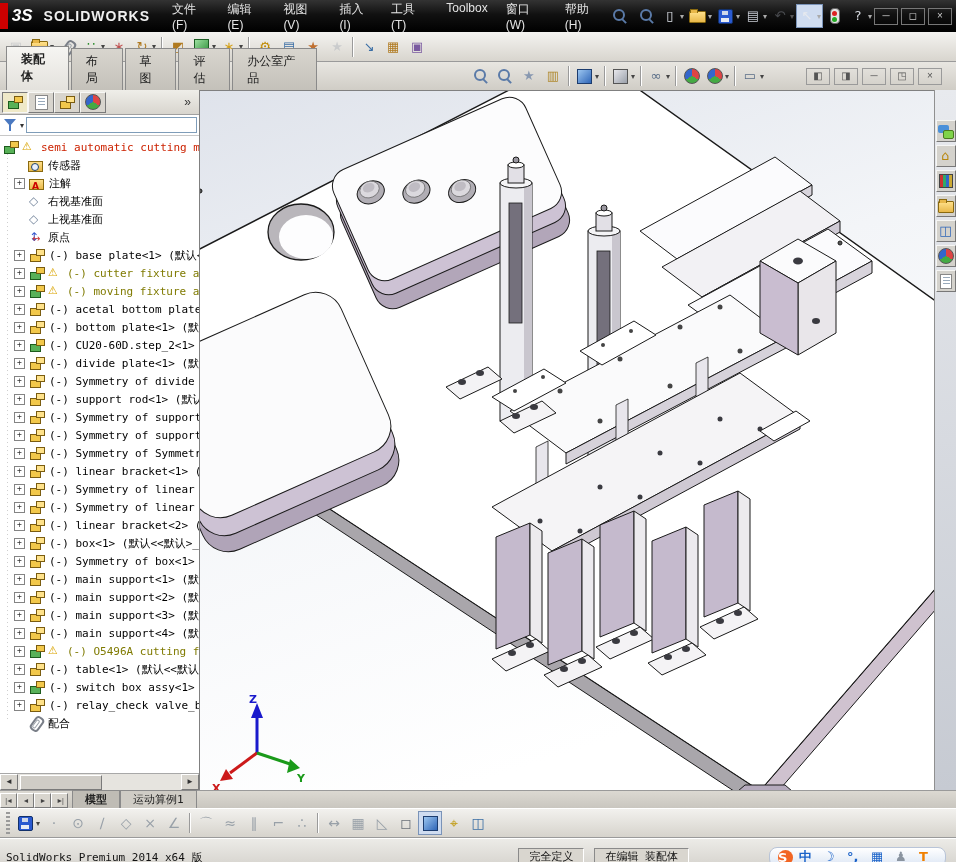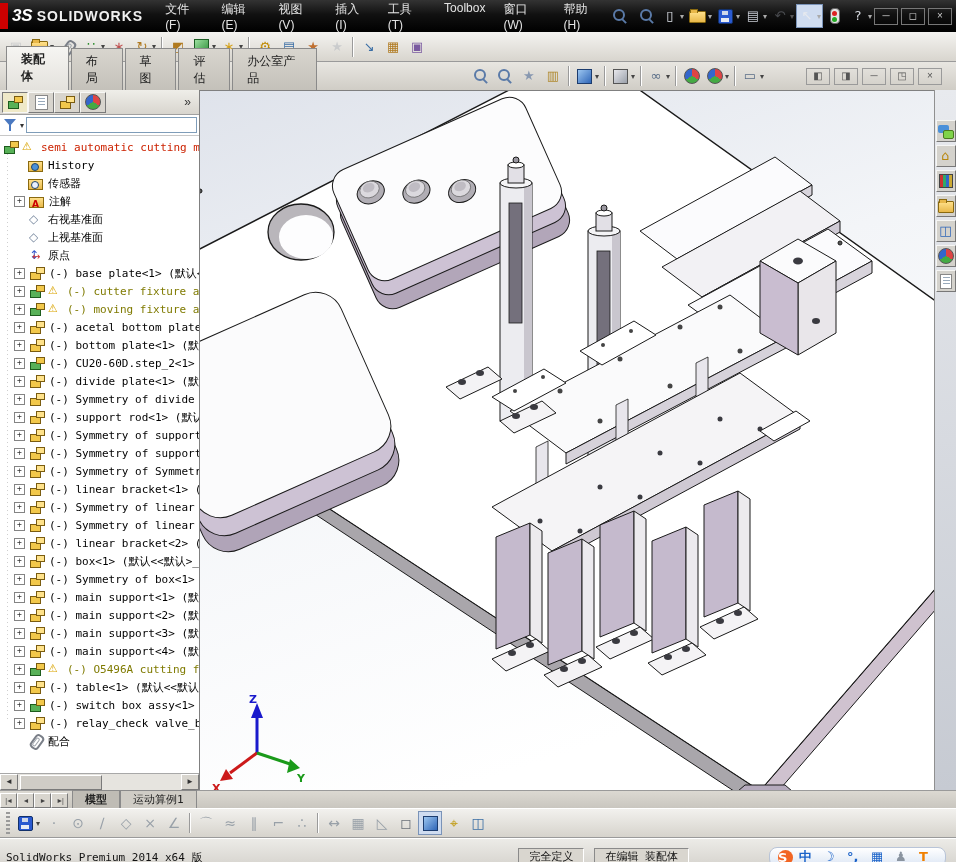--- a/index.html
+++ b/index.html
@@ -4,21 +4,21 @@
 <style>
   html,body{margin:0;padding:0;}
   body{width:956px;height:862px;overflow:hidden;font-family:"Liberation Sans",sans-serif;background:#d4d0c8;position:relative;}
   #app{width:956px;height:862px;position:relative;background:#d4d0c8;}
 
   
   #titlebar{position:absolute;left:0;top:0;width:956px;height:32px;background:linear-gradient(#333 0%,#111 45%,#000 100%);display:flex;align-items:center;color:#ddd;}
   .redbar{width:8px;height:26px;background:#c00;margin-right:4px;}
   .logo{display:flex;align-items:baseline;gap:4px;margin-right:14px;white-space:nowrap;}
   .logo .l3s{font-style:italic;font-weight:bold;font-size:17px;color:#fff;}
-  .logo .lsw{font-weight:bold;font-size:14px;letter-spacing:1px;color:#f0f0f0;}
+  .logo .lsw{font-weight:bold;font-size:14px;letter-spacing:1px;color:#f0f0f0;margin-left:7px;}
   .menus{display:flex;gap:2px;}
   .menu-item{padding:3px 8px;font-size:12px;color:#e4e4e4;cursor:default;}
   #titlebar .qat{display:flex;align-items:center;margin-left:6px;}
   #titlebar .winctl{margin-left:auto;display:flex;gap:3px;margin-right:4px;}
   .winbtn{width:24px;height:17px;background:transparent;border:1px solid #777;color:#ccc;font-size:10px;line-height:14px;text-align:center;padding:0;cursor:default;}
   .docctl .winbtn{border:1px solid #9a9a9a;color:#555;background:transparent;}
 
   
   .tbrow{display:flex;align-items:center;}
   .tb{display:inline-flex;align-items:center;justify-content:center;height:24px;min-width:24px;background:transparent;border:1px solid transparent;padding:0 1px;cursor:default;position:relative;}
@@ -339,26 +339,20 @@
       </div>
       <div class="tree">
           <div class="trow">
             <span class="ic ic-asm"></span>
             <span class="ic ic-warn"></span>
             <span class="tlabel c-red">semi automatic cutting mac</span>
           </div>
           <div class="trow">
             <span class="indent"></span>
             <span class="expspace"></span>
-            <span class="ic ic-folder-hist"></span>
-            <span class="tlabel">History</span>
-          </div>
-          <div class="trow">
-            <span class="indent"></span>
-            <span class="expspace"></span>
             <span class="ic ic-folder-eye"></span>
             <span class="tlabel">传感器</span>
           </div>
           <div class="trow">
             <span class="indent"></span>
             <span class="exp">+</span>
             <span class="ic ic-folder-a"></span>
             <span class="tlabel">注解</span>
           </div>
           <div class="trow">

